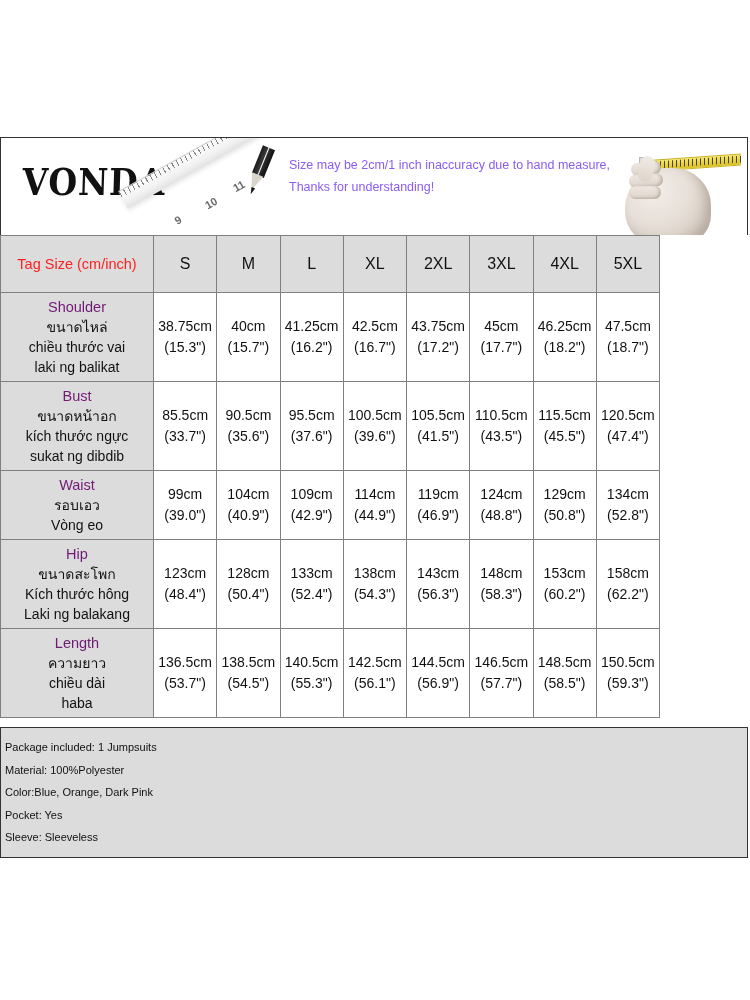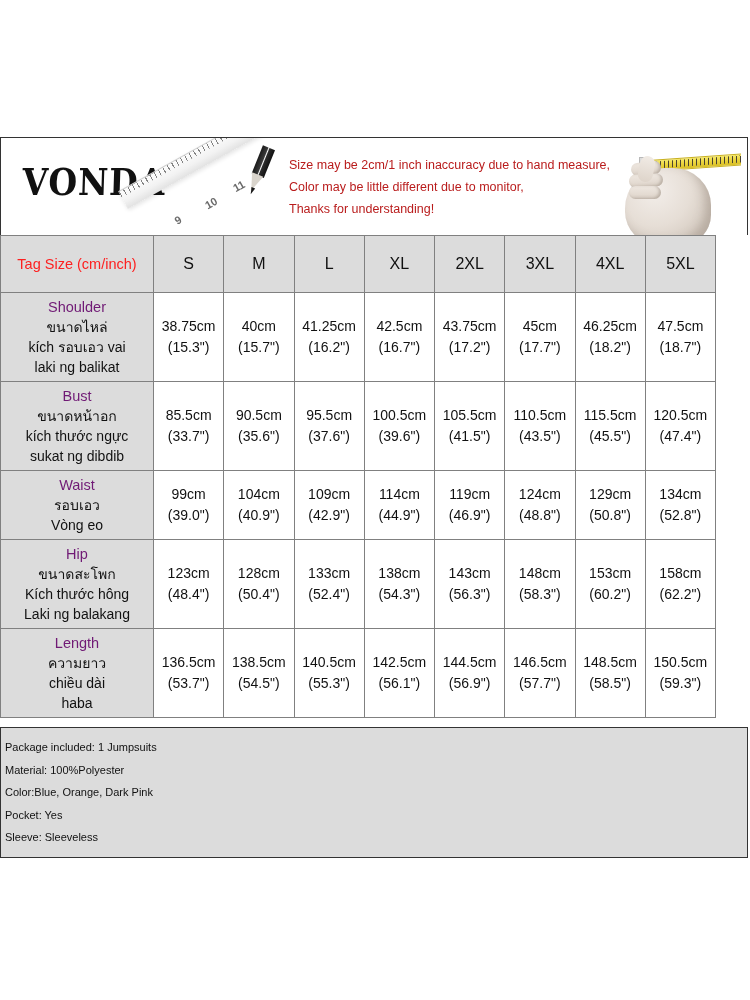--- a/index.html
+++ b/index.html
@@ -117,21 +117,21 @@
     border-right: 2px solid transparent;
     border-top: 7px solid #1a1a1a;
   }
   .disclaimer {
     position: absolute;
     left: 288px;
     top: 16px;
     width: 330px;
   }
   .disclaimer div {
-    color: #b91c1c;
+    color: #8b5cf6;
     font-size: 12.5px;
     line-height: 22px;
     white-space: nowrap;
   }
   
   .tape-art {
     position: absolute;
     right: 6px;
     top: 0;
     width: 132px;
@@ -190,21 +190,21 @@
     background: #dcdcdc;
     border: 1px solid #b9b9b9;
     box-sizing: border-box;
   }
 
   
   table.size-table {
     position: absolute;
     left: 0;
     top: 235px;
-    width: 716px;
+    width: 660px;
     border-collapse: collapse;
     table-layout: fixed;
     border: 1px solid #333;
     box-sizing: border-box;
   }
   table.size-table td {
     border: 1px solid #808080;
     text-align: center;
     vertical-align: middle;
     font-size: 14px;
@@ -275,21 +275,20 @@
       <div class="ruler-num n11">11</div>
       <div class="pencil">
         <div class="pencil-body"></div>
         <div class="pencil-cone"></div>
         <div class="pencil-tip"></div>
       </div>
     </div>
 
     <div class="disclaimer">
       <div>Size may be 2cm/1 inch inaccuracy due to hand measure,</div>
-      <div>Color may be little different due to monitor,</div>
       <div>Thanks for understanding!</div>
     </div>
 
     <div class="tape-art">
       <div class="tape">
         <div class="tape-ticks"></div>
       </div>
       <div class="tape-hook"></div>
       <div class="hand"></div>
       <div class="finger f1"></div>
@@ -310,21 +309,21 @@
         <td>2XL</td>
         <td>3XL</td>
         <td>4XL</td>
         <td>5XL</td>
       </tr>
 
       <tr>
         <td class="label-col">
           <div class="row-title">Shoulder</div>
           <div class="row-sub">ขนาดไหล่</div>
-          <div class="row-sub">kích รอบเอว vai</div>
+          <div class="row-sub">chiều thước vai</div>
           <div class="row-sub">laki ng balikat</div>
         </td>
         <td>
             <span class="cell-cm">38.75cm</span>
             <span class="cell-in">(15.3")</span>
           </td>
         <td>
             <span class="cell-cm">40cm</span>
             <span class="cell-in">(15.7")</span>
           </td>

